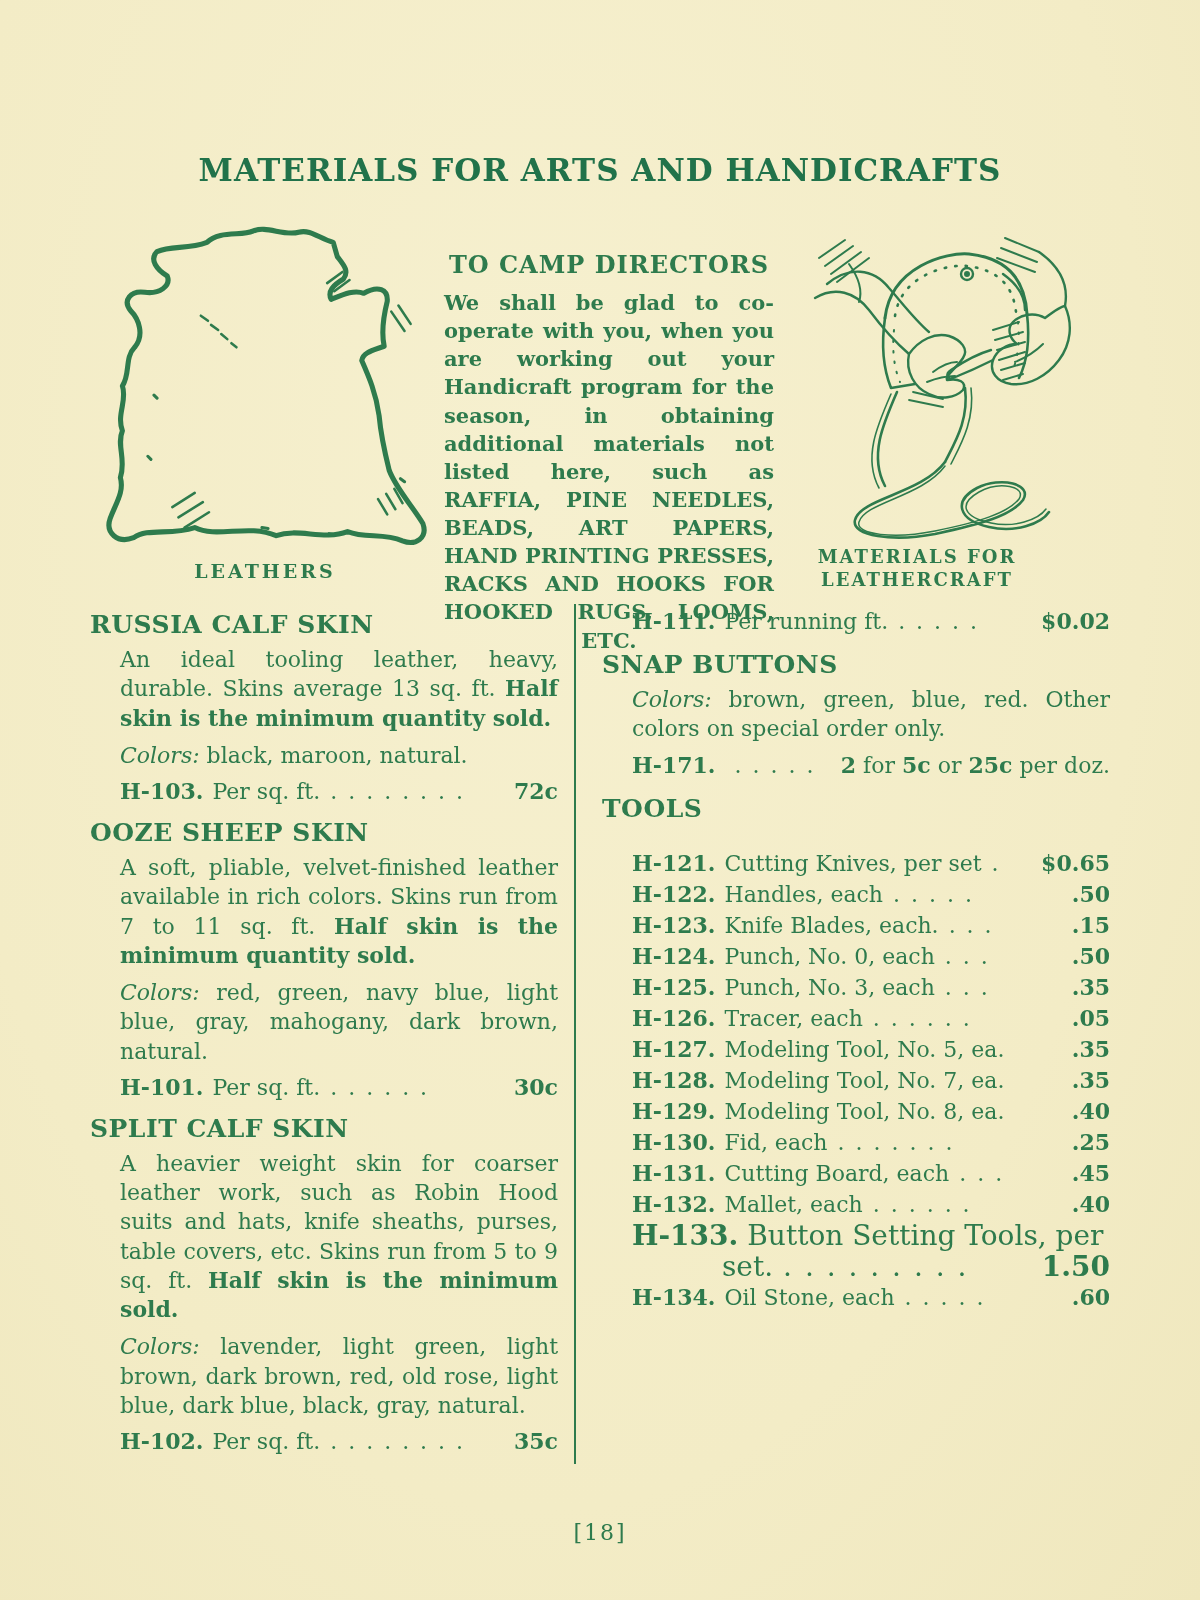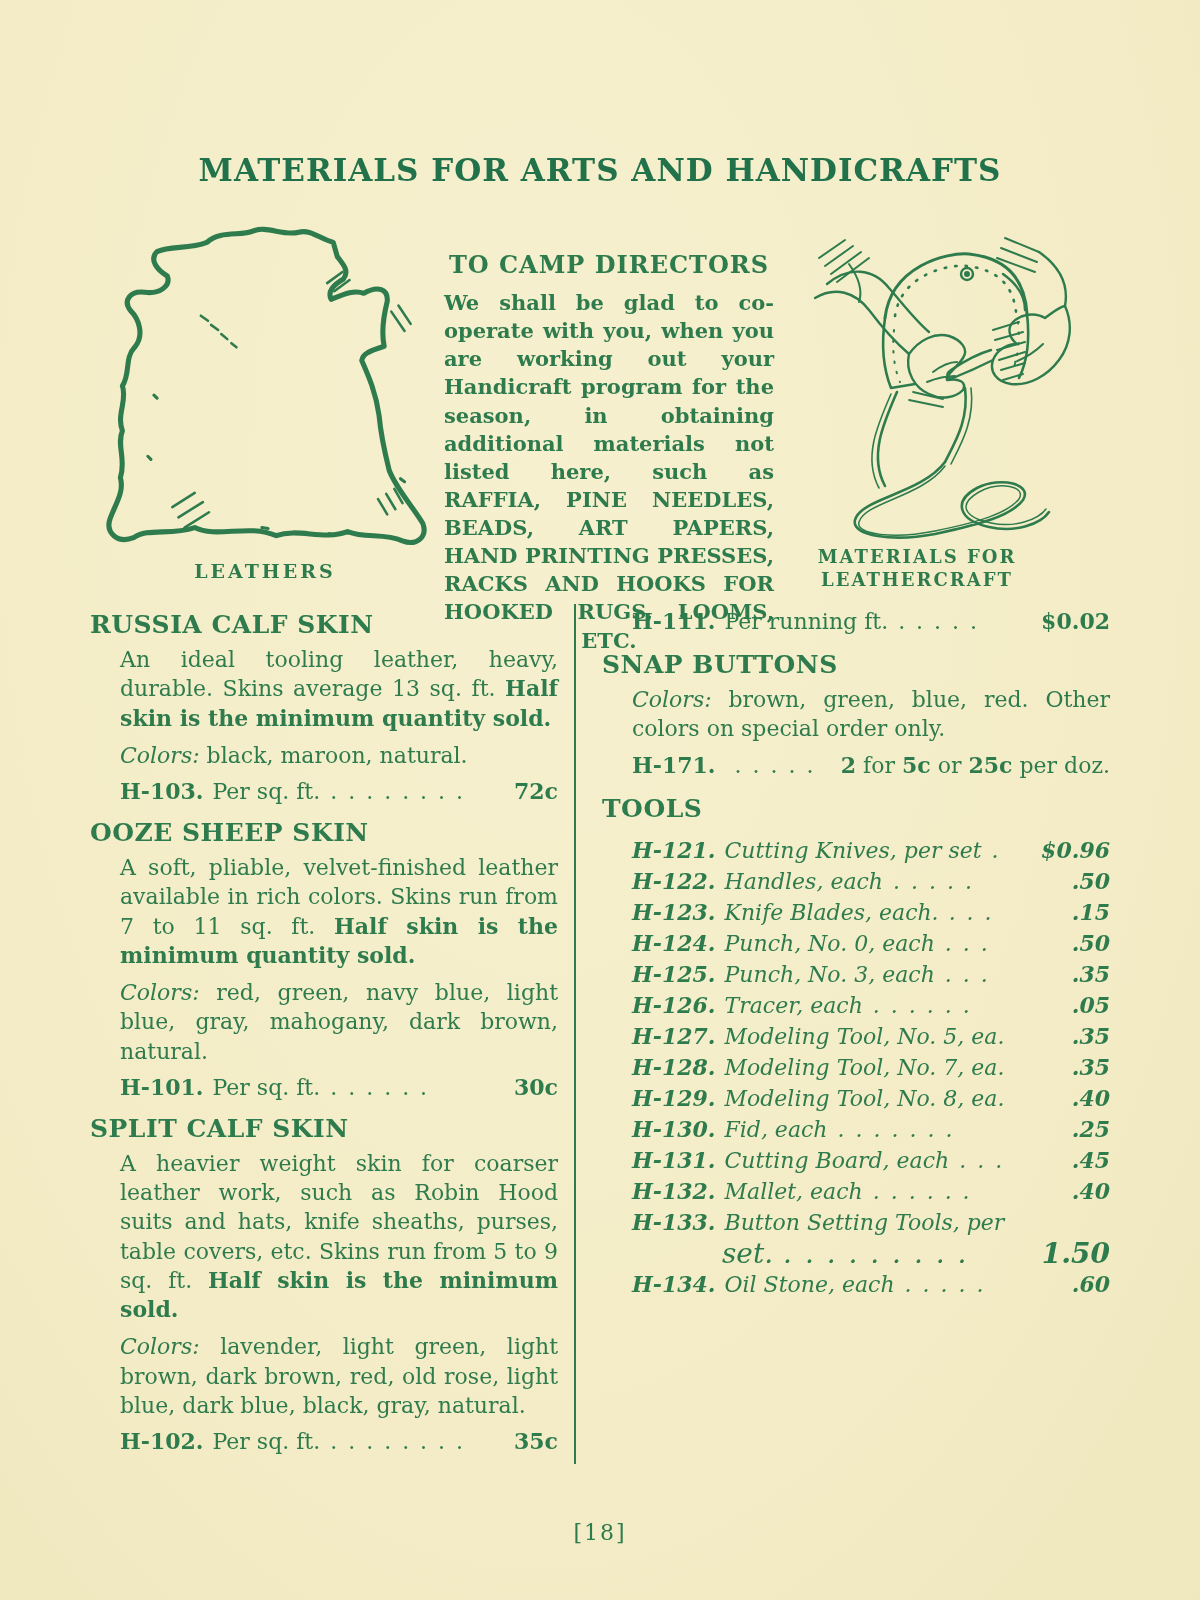--- a/index.html
+++ b/index.html
@@ -57,28 +57,28 @@
   .price-line{
     display:flex;align-items:baseline;
     padding-left:30px;font-size:22px;margin:4px 0 10px;
   }
   .price-line .code{font-weight:bold;margin-right:9px;white-space:pre;}
   .price-line .lbl{white-space:pre;}
   .dots{margin-left:10px;letter-spacing:2px;white-space:pre;overflow:hidden;}
   .price{margin-left:auto;font-weight:bold;padding-left:10px;white-space:pre;}
   .price-mixed{margin-left:auto;padding-left:10px;white-space:pre;}
   .price-mixed strong{font-weight:bold;}
-  .tools-list{margin-top:12px;font-style:italic;}
+  .tools-list{margin-top:25px;}
   .tool-row{
     display:flex;align-items:baseline;
     padding-left:30px;font-size:22px;line-height:31px;
   }
   .tool-row .code{font-weight:bold;margin-right:9px;white-space:pre;}
   .tool-row .lbl{white-space:pre;}
-  .tool-two .tr-l1{padding-left:30px;font-size:22px;line-height:31px;}
+  .tool-two .tr-l1{padding-left:30px;font-size:28px;line-height:31px;}
   .tool-two .tr-l1 .code{font-weight:bold;margin-right:9px;}
   .tool-two .tr-l2{
     display:flex;align-items:center;
     padding-left:120px;font-size:28px;line-height:31px;
   }
   .page-num{
     position:absolute;top:1520px;left:0;right:0;
     text-align:center;font-size:22px;letter-spacing:2px;
   }
   svg{display:block;}
@@ -237,21 +237,21 @@
       </section>
 
       <section>
         <h3 class="sec-head">TOOLS</h3>
         <div class="tools-list">
 
           <div class="tool-row">
               <strong class="code">H-121.</strong>
               <span class="lbl">Cutting Knives, per set</span>
               <span class="dots">.</span>
-              <strong class="price">$0.96</strong>
+              <strong class="price">$0.65</strong>
             </div>
 
           <div class="tool-row">
               <strong class="code">H-122.</strong>
               <span class="lbl">Handles, each</span>
               <span class="dots">. . . . .</span>
               <strong class="price">.50</strong>
             </div>
 
           <div class="tool-row">

